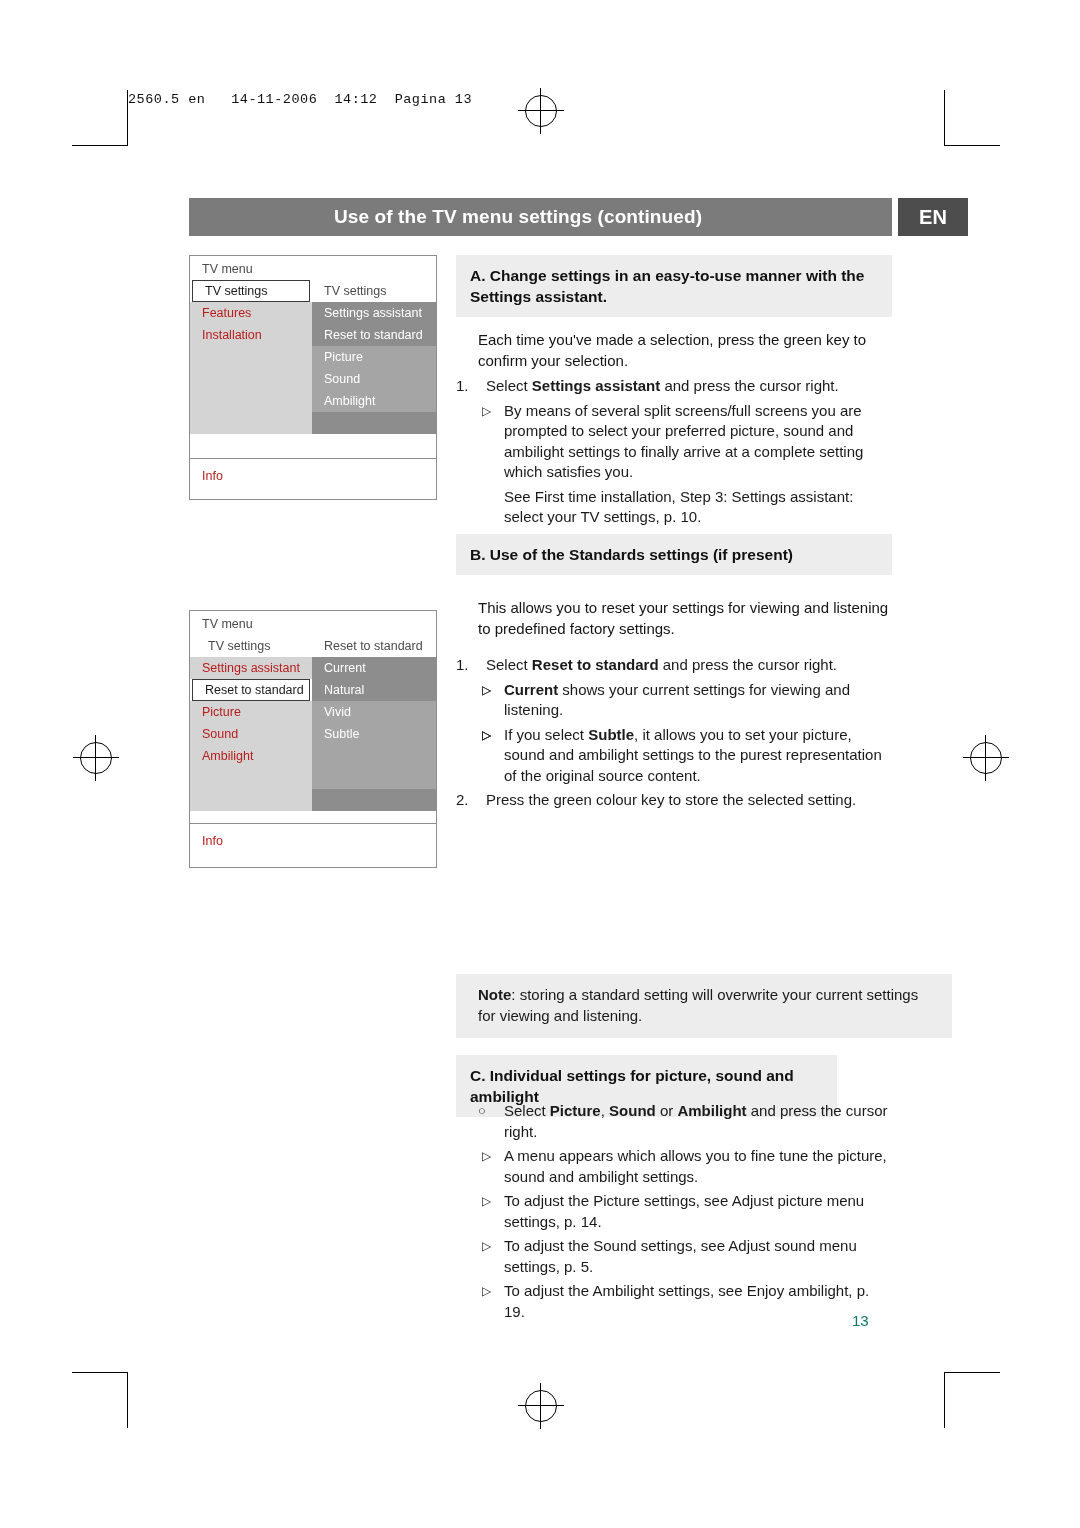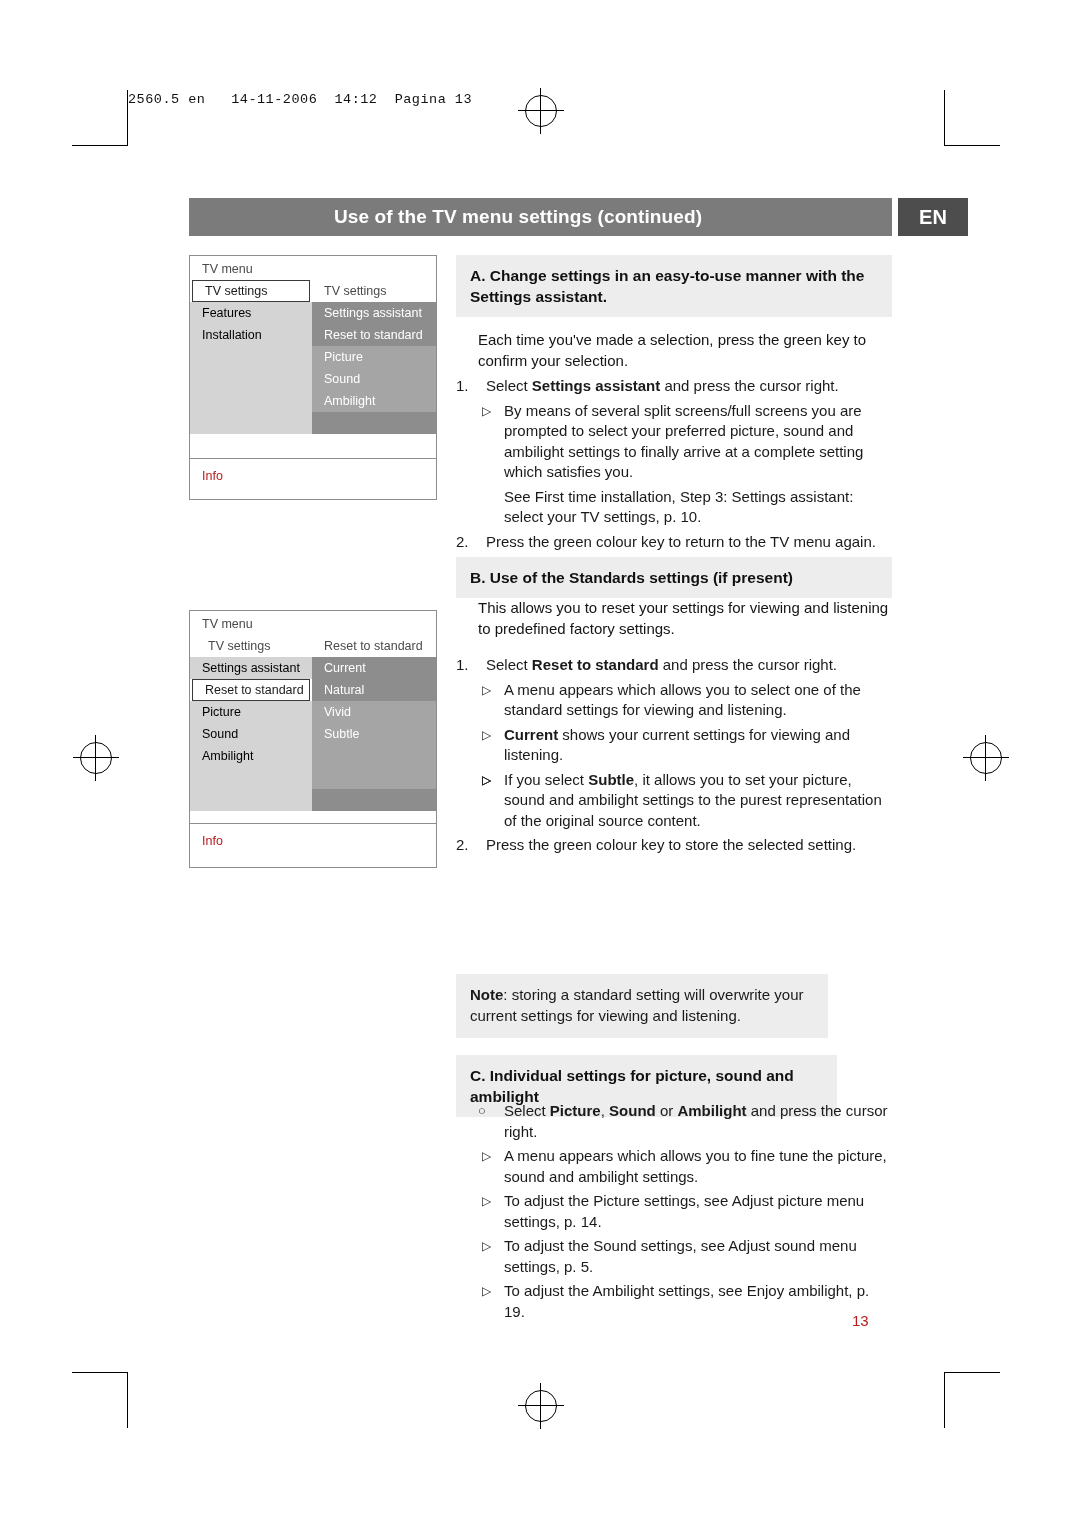--- a/index.html
+++ b/index.html
@@ -79,21 +79,21 @@
   .tv-col-r { width:124px; }
   .cell {
     height:22px; line-height:22px;
     font-size:12.5px;
     padding-left:12px;
     box-sizing:border-box;
     white-space:nowrap;
     overflow:hidden;
   }
   .cell.l-plain { color:#4a4a4a; background:#ffffff; }
-  .cell.l-grey  { color:#000000; background:#d4d4d4; }
+  .cell.l-grey  { color:#b91c1c; background:#d4d4d4; }
   .cell.l-sel {
     color:#1a1a1a; background:#ffffff;
     border:1px solid #3a3a3a;
     height:22px; line-height:20px;
     margin:0 2px;
     box-sizing:border-box;
   }
   .cell.r-head { color:#4a4a4a; background:#ffffff; }
   .cell.r-dark { color:#ffffff; background:#8d8d8d; }
   .cell.r-mid  { color:#ffffff; background:#a5a5a5; }
@@ -126,31 +126,31 @@
   b { font-weight:bold; }
 
   .list { position:absolute; }
   .li { position:relative; padding-left:30px; margin-bottom:0; font-size:15px; line-height:20.5px; }
   .li .num { position:absolute; left:0; top:0; }
   .li .tri { position:absolute; left:8px; top:0px; font-size:12px; color:#222; }
   .li .circ { position:absolute; left:7px; top:0px; font-size:13px; color:#222; }
 
   .note-box {
     position:absolute;
-    left:456px; top:974px; width:372px;
+    left:456px; top:974px; width:496px;
     background:#ededed;
-    padding:11px 14px 12px 14px;
+    padding:11px 14px 12px 22px;
     box-sizing:border-box;
     font-size:15px; line-height:20.5px;
   }
 
   .page-num {
     position:absolute;
     left:852px; top:1312px;
-    font-size:15px; color:#b91c1c;
+    font-size:15px; color:#0f766e;
   }
 </style>
 </head>
 <body>
 
 <div class="crop-line" style="left:72px;  top:145px; width:56px; height:1px;"></div>
 <div class="crop-line" style="left:127px; top:90px;  width:1px;  height:56px;"></div>
 <div class="crop-line" style="left:944px; top:145px; width:56px; height:1px;"></div>
 <div class="crop-line" style="left:944px; top:90px;  width:1px;  height:56px;"></div>
 <div class="crop-line" style="left:72px;  top:1372px; width:56px; height:1px;"></div>
@@ -236,32 +236,31 @@
   </div>
   <div class="li" style="padding-left:48px; margin-bottom:4px;">
     <span>See First time installation, Step 3: Settings assistant: select your TV settings, p. 10.</span>
   </div>
   <div class="li">
     <span class="num">2.</span>
     <span>Press the green colour key to return to the TV menu again.</span>
   </div>
 </div>
 
-<div class="sec-head" style="left:456px; top:557px; width:436px;">
+<div class="sec-head" style="left:456px; top:534px; width:436px;">
   <span>B. Use of the Standards settings (if present)</span>
 </div>
 <div class="body-txt" style="left:478px; top:598px; width:412px;">This allows you to reset your settings for viewing and listening to predefined factory settings.</div>
 <div class="list" style="left:456px; top:655px; width:436px;">
   <div class="li" style="margin-bottom:4px;">
     <span class="num">1.</span>
     <span>Select <b>Reset to standard</b> and press the cursor right.</span>
   </div>
   <div class="li" style="padding-left:48px; margin-bottom:4px;">
     <span class="tri" style="left:26px;">▷</span>
-    <span>A menu appears which allows you to select one of the standard settings for viewing and listening.</span>
   </div>
   <div class="li" style="padding-left:48px; margin-bottom:4px;">
     <span class="tri" style="left:26px;">▷</span>
     <span><b>Current</b> shows your current settings for viewing and listening.</span>
   </div>
   <div class="li" style="padding-left:48px; margin-bottom:4px;">
     <span class="tri" style="left:26px;">▷</span>
   </div>
   <div class="li" style="padding-left:48px; margin-bottom:4px;">
     <span class="tri" style="left:26px;">▷</span>

